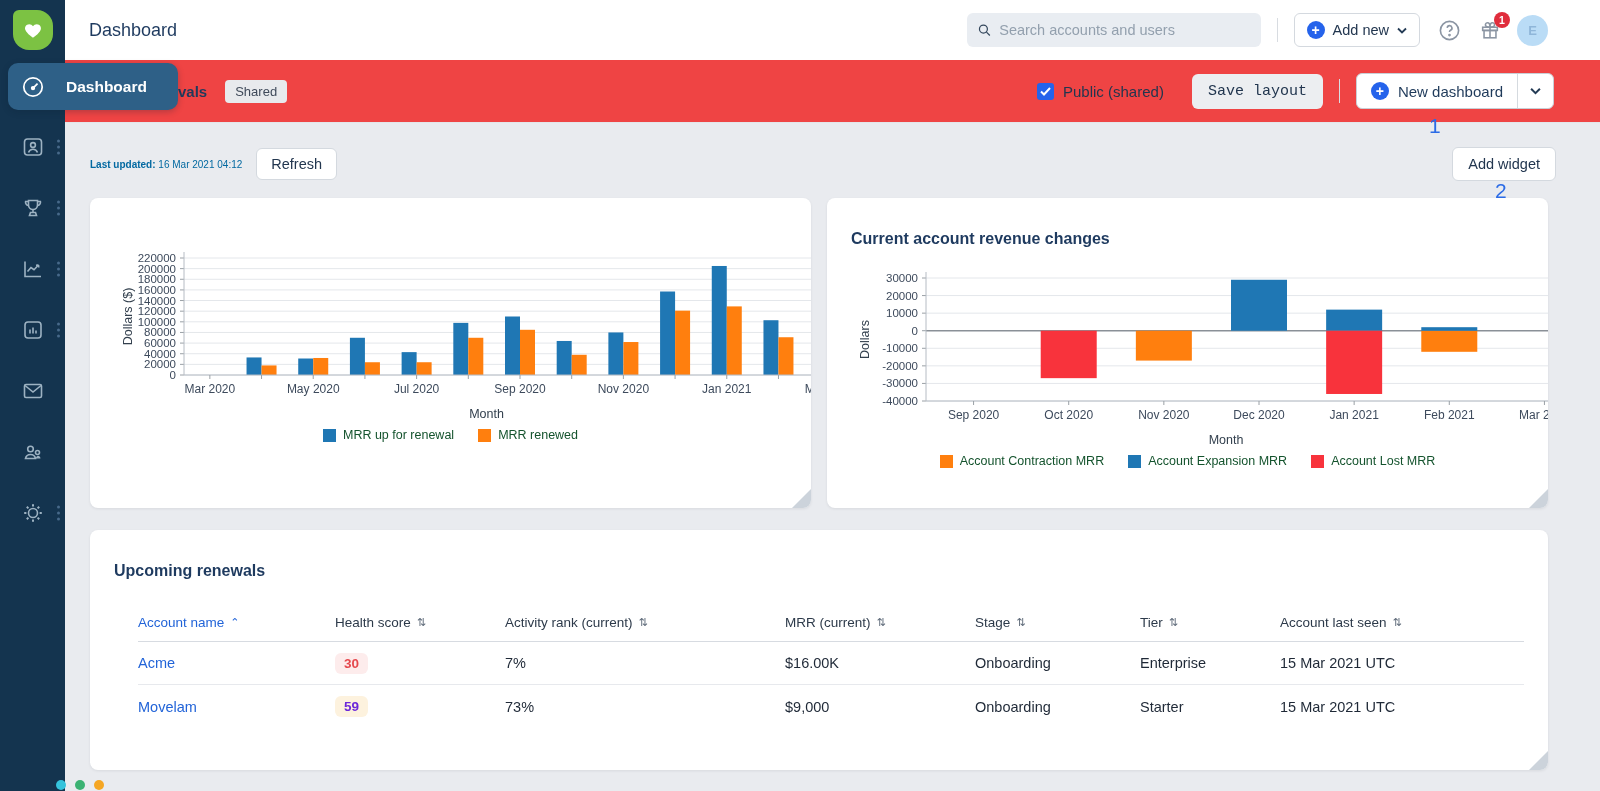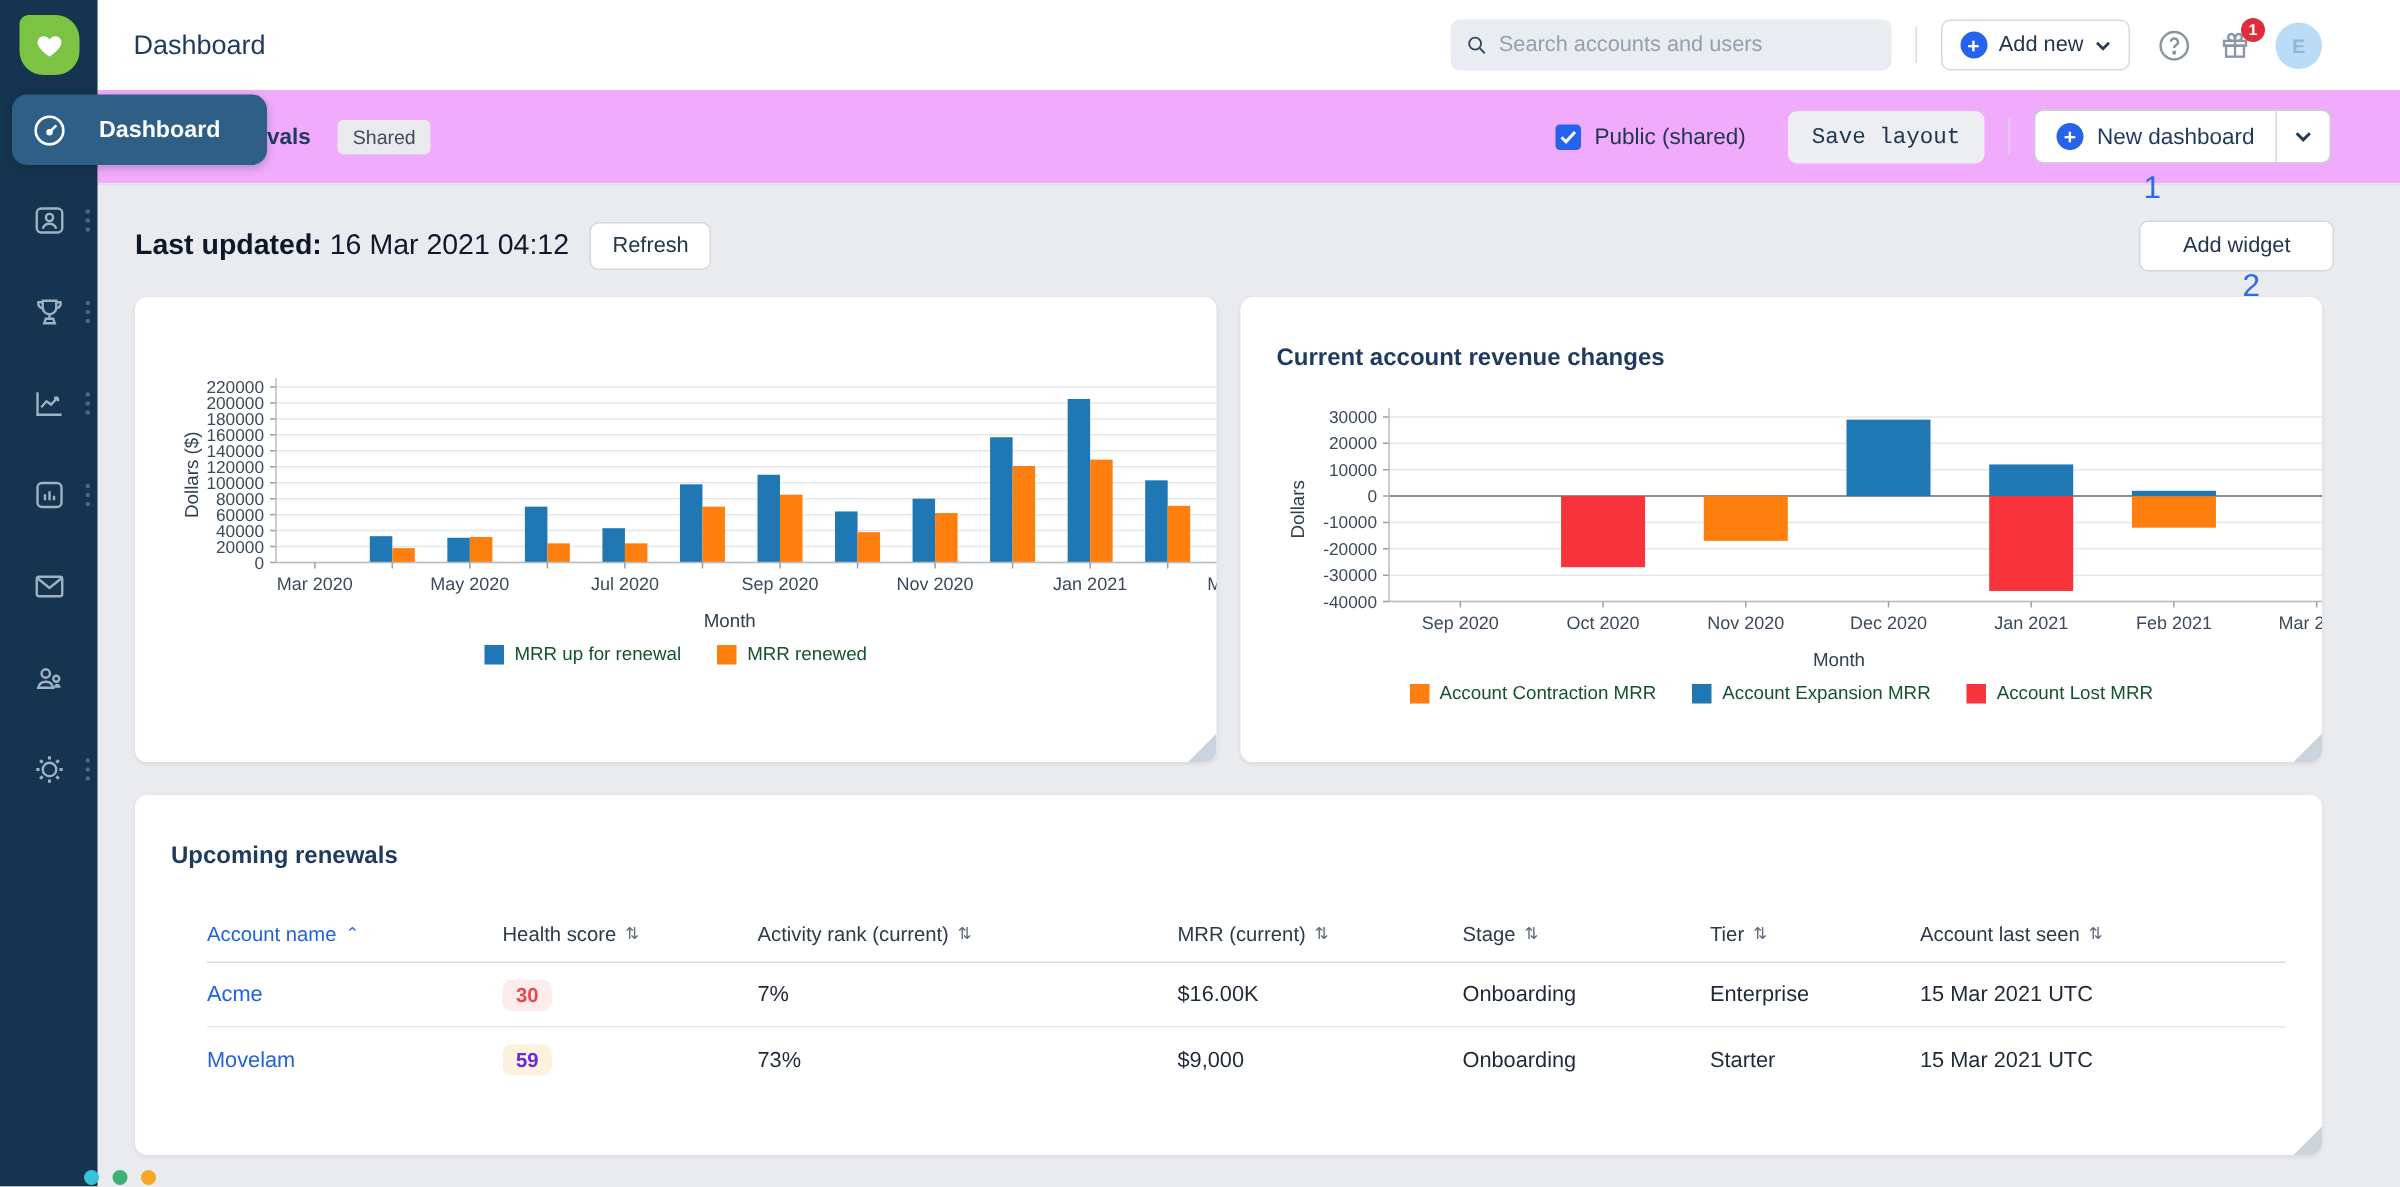--- a/index.html
+++ b/index.html
@@ -34,43 +34,43 @@
   .search-box input::placeholder { color:#93a0ae; }
   .v-div { width:1px; height:24px; background:#d8dce1; margin:0 16px; }
   .btn { display:inline-flex; align-items:center; gap:8px; background:#fff; border:1px solid #d4d9df; border-radius:6px; font-size:14.5px; font-weight:500; color:#22364f; cursor:pointer; font-family:inherit; }
   .add-new-btn { height:34px; padding:0 12px; }
   .plus-circle { width:18px; height:18px; border-radius:50%; background:#2563eb; color:#fff; display:inline-flex; align-items:center; justify-content:center; font-size:14px; font-weight:bold; line-height:1; }
   .icon-btn { margin-left:18px; background:none; border:none; cursor:pointer; position:relative; display:flex; align-items:center; }
   .badge { position:absolute; top:-7px; right:-9px; min-width:16px; height:16px; background:#e02d3c; border-radius:50%; color:#fff; font-size:10.5px; font-weight:bold; display:flex; align-items:center; justify-content:center; }
   .avatar { margin-left:16px; width:31px; height:31px; border-radius:50%; background:#badcf6; color:#8fb6d9; font-size:13px; font-weight:bold; display:flex; align-items:center; justify-content:center; cursor:pointer; }
 
   
-  .subheader { height:63px; background:#f0abfc; display:flex; align-items:center; padding:0 46px 0 113px; flex:0 0 auto; border-bottom:1px solid #e3e6ea; }
+  .subheader { height:63px; background:#ef4444; display:flex; align-items:center; padding:0 46px 0 113px; flex:0 0 auto; border-bottom:1px solid #e3e6ea; }
   .tab-fragment { font-size:15px; font-weight:bold; color:#1f3a5c; }
   .shared-badge { margin-left:18px; background:#e8eaed; color:#3f4a5a; font-size:13px; font-weight:500; padding:4px 10px; border-radius:4px; }
   .sub-right { margin-left:auto; display:flex; align-items:center; }
   .checkbox { width:17px; height:17px; border-radius:3px; background:#2563eb; display:inline-flex; align-items:center; justify-content:center; cursor:pointer; }
   .cb-label { margin-left:9px; font-size:15px; color:#22364f; }
   .save-layout-btn { margin-left:28px; background:#eceef1; border:none; border-radius:6px; padding:9px 16px; font-size:15px; font-weight:500; color:#22364f; cursor:pointer; font-family:Liberation Mono, monospace; }
   .split-btn { display:flex; align-items:stretch; background:#fff; border:1px solid #c9cfd6; border-radius:6px; height:36px; overflow:hidden; }
   .split-main { display:flex; align-items:center; gap:9px; padding:0 14px; font-size:15px; font-weight:500; color:#1f3a5a; cursor:pointer; }
   .split-caret { display:flex; align-items:center; padding:0 12px; border-left:1px solid #d5dadf; cursor:pointer; }
 
   
   .annotation { position:absolute; color:#2b6be6; font-size:21px; font-weight:500; z-index:20; }
   #annot-1 { left:1429px; top:114px; }
   #annot-2 { left:1495px; top:179px; }
 
   
   .content { flex:1; padding:24px 52px 0 25px; }
   .toolbar-row { display:flex; align-items:center; }
-  .last-updated { font-size:19px; color:#0f172a; }
+  .last-updated { font-size:10px; color:#0369a1; }
   .last-updated b { font-weight:bold; }
   .refresh-btn { margin-left:14px; padding:7px 14px; }
-  .add-widget-btn { margin-left:auto; padding:8px 28px; margin-right:-8px;text-align:center; }
+  .add-widget-btn { margin-left:auto; padding:8px 15px; margin-right:-8px;text-align:center; }
 
   .cards-row { display:flex; gap:16px; margin-top:17px; }
   .card { background:#fff; border-radius:8px; box-shadow:0 1px 3px rgba(16,24,40,.08); position:relative; overflow:hidden; }
   .chart-card { flex:1 1 0; height:310px; padding:24px; }
   .card-title { font-size:16px; font-weight:600; color:#1e3a5f; margin-top:8px; }
   .chart-wrap { margin-top:22px; }
   .chart-svg text { font-family:"Liberation Sans","DejaVu Sans",sans-serif; }
   .legend { display:flex; justify-content:center; gap:24px; margin-top:2px; }
   .legend-item { display:flex; align-items:center; gap:7px; font-size:12.5px; color:#14532d; }
   .legend-item i { width:13px; height:13px; display:block; }

